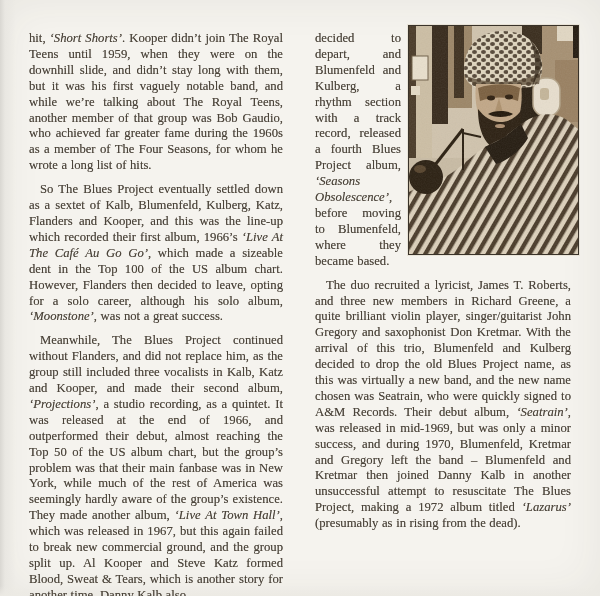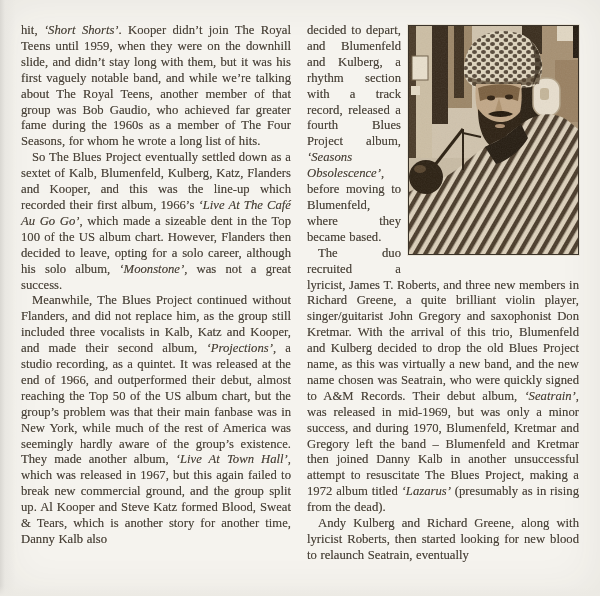--- a/index.html
+++ b/index.html
@@ -26,21 +26,21 @@
     pointer-events:none;
   }
   .page{
     position:absolute;left:21px;top:23px;width:558px;height:562px;
     display:flex;gap:16px;
   }
   .col{box-sizing:border-box;}
   .col-left{width:270px;}
   .col-right{width:272px;}
   p.para{
-    margin:0;
+    margin:8px;
     font-size:12.7px;
     line-height:15.9px;
     text-align:justify;
     color:#4b443a;
     text-shadow:0 0 0.6px rgba(75,68,58,0.55);
     word-spacing:0.4px;
   }
   p.indent{text-indent:11px;}
   i{font-style:italic;}
   figure.photo{
@@ -155,17 +155,16 @@
 
           <g>
             <rect width="169" height="228" fill="#6b4f2e" opacity="0.07"></rect>
             <rect width="169" height="228" filter="url(#noise)" opacity="0.10"></rect>
           </g>
         </svg>
       </figure>
 
       <p class="para"><span>decided to depart, and Blumenfeld and Kulberg, a rhythm section with a track record, released a fourth Blues Project album, </span><i>‘Seasons Obsolescence’</i><span>, before moving to Blumenfeld, where they became based.</span></p>
       <p class="para indent"><span>The duo recruited a lyricist, James T. Roberts, and three new members in Richard Greene, a quite brilliant violin player, singer/guitarist John Gregory and saxophonist Don Kretmar. With the arrival of this trio, Blumenfeld and Kulberg decided to drop the old Blues Project name, as this was virtually a new band, and the new name chosen was Seatrain, who were quickly signed to A&amp;M Records. Their debut album, </span><i>‘Seatrain’</i><span>, was released in mid-1969, but was only a minor success, and during 1970, Blumenfeld, Kretmar and Gregory left the band – Blumenfeld and Kretmar then joined Danny Kalb in another unsuccessful attempt to resuscitate The Blues Project, making a 1972 album titled </span><i>‘Lazarus’</i><span> (presumably as in rising from the dead).</span></p>
-      <p class="para indent"><span>Andy Kulberg and Richard Greene, along with lyricist Roberts, then started looking for new blood to relaunch Seatrain, eventually</span></p>
     </div>
 
   </div>
 </div>
 
 </body></html>

